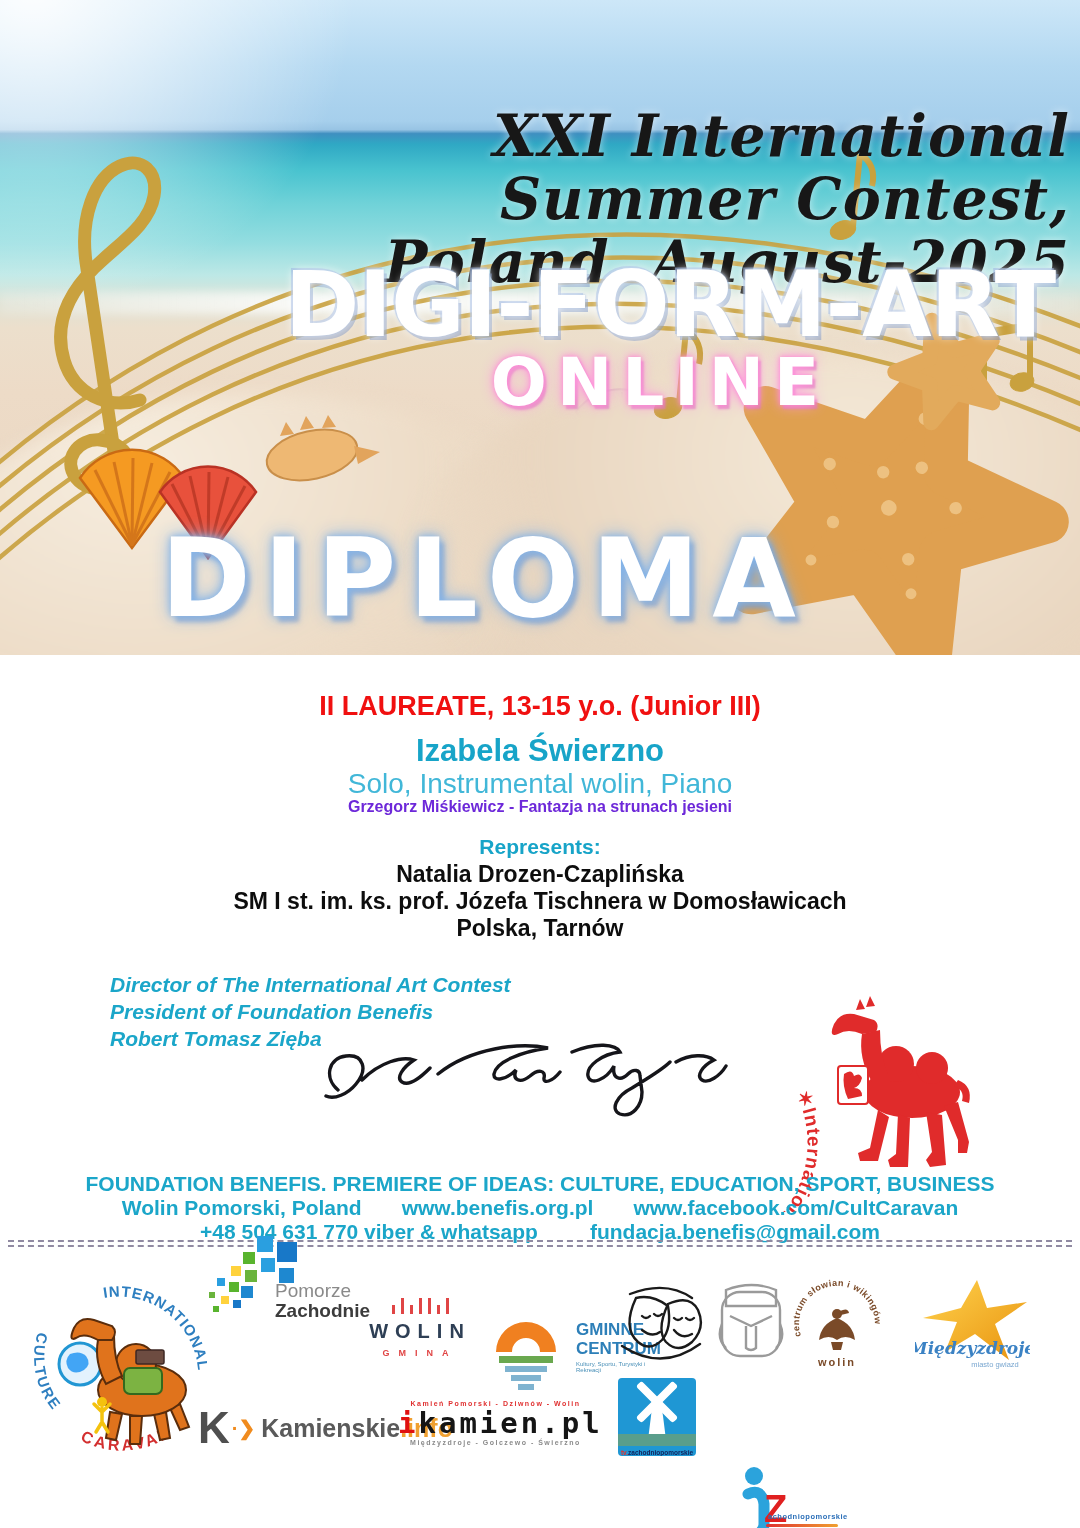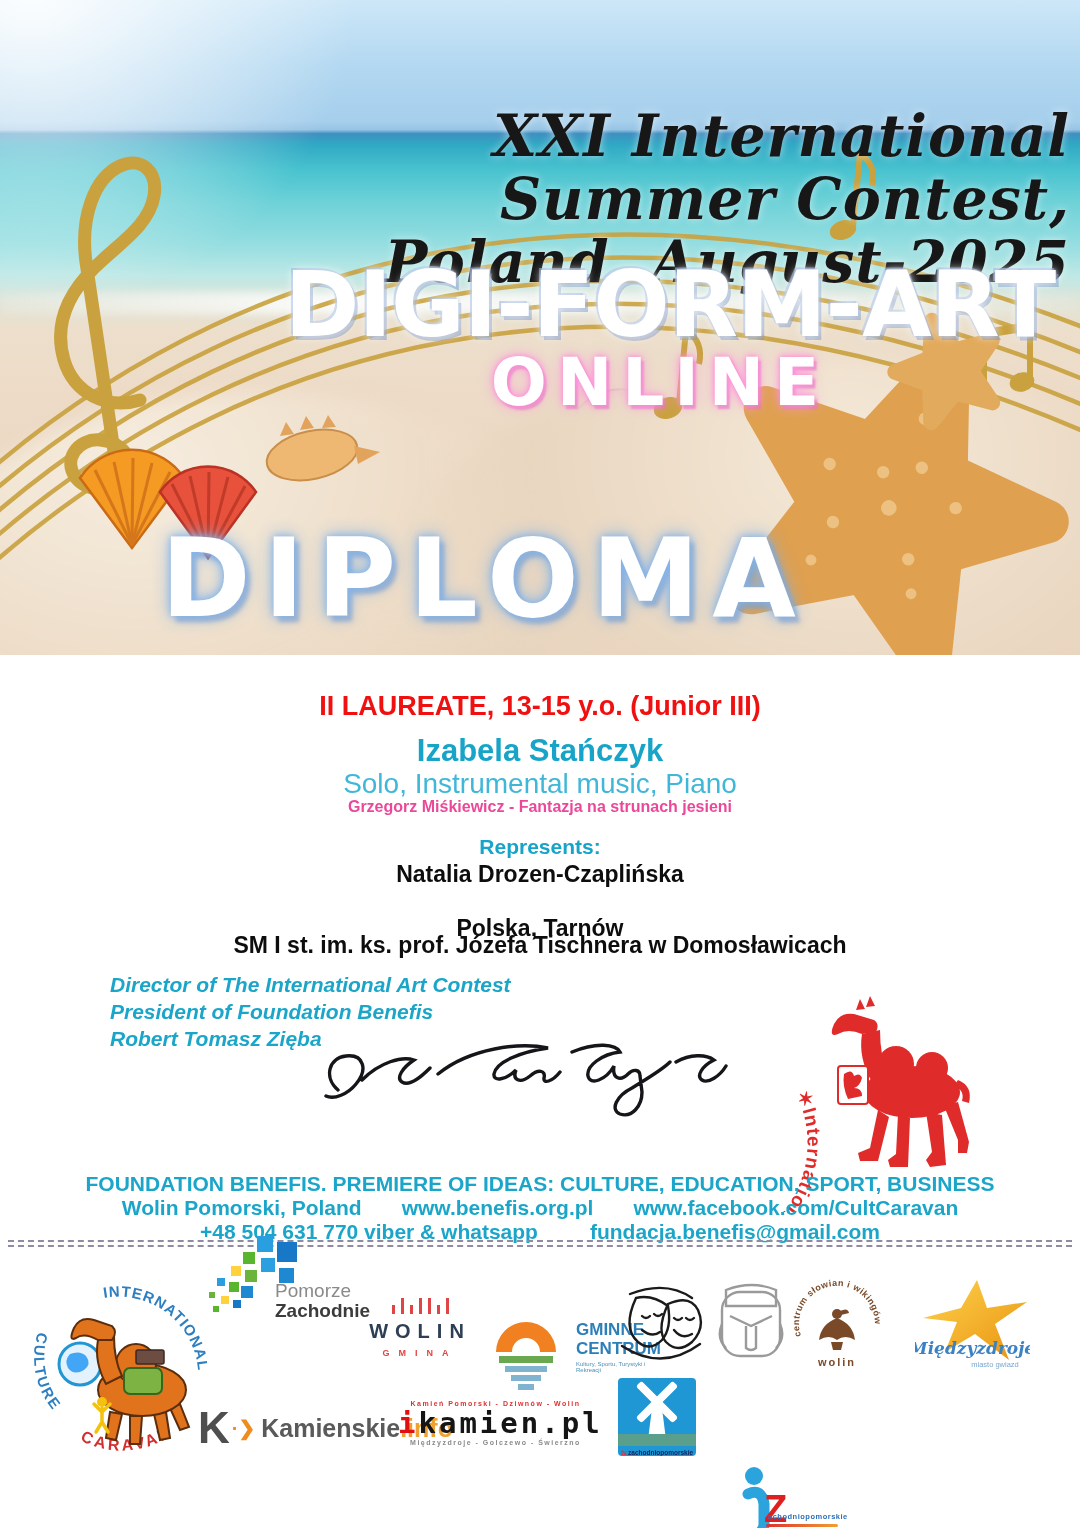--- a/index.html
+++ b/index.html
@@ -38,24 +38,24 @@
     font-family:"DejaVu Sans",sans-serif;font-weight:bold;font-size:66px;letter-spacing:10px;color:#fff;
     text-shadow:0 0 14px #ff9ae0, 0 0 5px #ff7ad0, 3px 4px 2px rgba(222,112,192,.65);}
   .diploma{position:absolute;top:516px;left:60px;width:850px;text-align:center;z-index:10;
     font-family:"DejaVu Sans",sans-serif;font-weight:bold;font-size:108px;letter-spacing:13px;color:#fff;
     text-shadow:0 0 18px rgba(130,180,235,.95), 0 0 7px #8ab4e4, 5px 6px 4px rgba(100,140,200,.55);}
   
   .center{left:0;width:1080px;text-align:center;}
   .red-head{top:691px;font-size:27px;font-weight:bold;color:#f01010;}
   .laureate{top:733px;font-size:31px;font-weight:bold;color:#17a4c8;}
   .category{top:768px;font-size:28px;color:#41b7d8;}
-  .repertoire{top:798px;font-size:16px;font-weight:bold;color:#ec4899;}
+  .repertoire{top:798px;font-size:16px;font-weight:bold;color:#6d28d9;}
   .represents{top:835px;font-size:21px;font-weight:bold;color:#17a4c8;}
   .teacher{top:861px;font-size:23px;font-weight:bold;color:#0d0d0d;}
-  .school{top:932px;font-size:23px;font-weight:bold;color:#0d0d0d;}
+  .school{top:888px;font-size:23px;font-weight:bold;color:#0d0d0d;}
   .loc{top:915px;font-size:23px;font-weight:bold;color:#0d0d0d;}
   .director{left:110px;top:971px;font-size:21px;line-height:27px;font-weight:bold;font-style:italic;color:#1ba6c9;}
   .sig{left:295px;top:1018px;width:470px;height:110px;z-index:3;}
   .stamp{left:772px;top:944px;width:268px;height:268px;}
   .f1{top:1172px;font-size:21px;font-weight:bold;color:#1ba6c9;}
   .frow{display:flex;justify-content:center;font-size:21px;font-weight:bold;color:#1ba6c9;}
   .f2{top:1196px;}.f2{gap:40px;}
   .f3{top:1220px;gap:52px;text-align:center;}
   .divider{left:8px;top:1240px;width:1064px;height:3px;
     border-top:2px dashed #908aa2;border-bottom:2px dashed #908aa2;}
@@ -200,22 +200,22 @@
       <div>XXI International</div>
       <div>Summer Contest,</div>
       <div>Poland, August-2025</div>
     </div>
     <div class="digi">DIGI-FORM-ART</div>
     <div class="online">ONLINE</div>
     <div class="diploma">DIPLOMA</div>
   </div>
 
   <div class="abs center red-head">II LAUREATE, 13-15 y.o. (Junior III)</div>
-  <div class="abs center laureate">Izabela Stańczyk</div>
-  <div class="abs center category">Solo, Instrumental music, Piano</div>
+  <div class="abs center laureate">Izabela Świerzno</div>
+  <div class="abs center category">Solo, Instrumental wolin, Piano</div>
   <div class="abs center repertoire">Grzegorz Miśkiewicz - Fantazja na strunach jesieni</div>
 
   <div class="abs center represents">Represents:</div>
   <div class="abs center teacher">Natalia Drozen-Czaplińska</div>
   <div class="abs center school">SM I st. im. ks. prof. Józefa Tischnera w Domosławicach</div>
   <div class="abs center loc">Polska, Tarnów</div>
 
   <div class="abs director">
     <div>Director of The International Art Contest</div>
     <div>President of Foundation Benefis</div>

